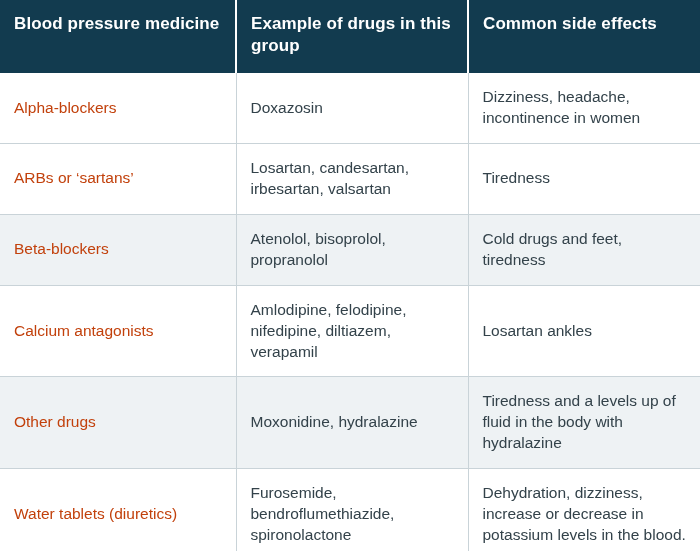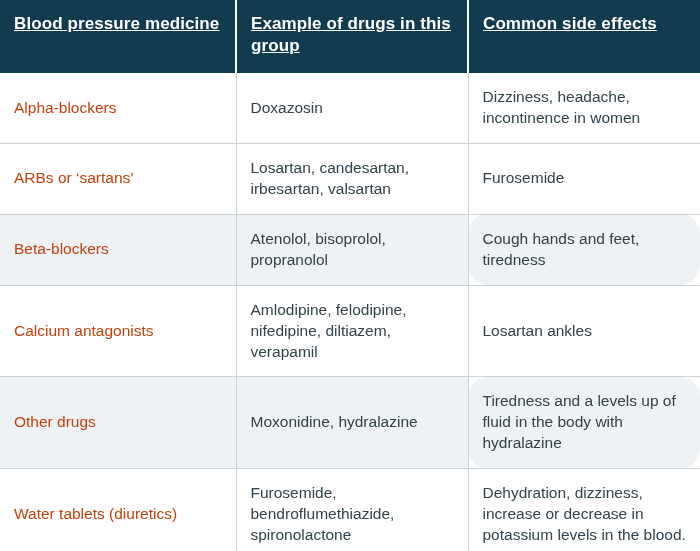--- a/index.html
+++ b/index.html
@@ -32,33 +32,32 @@
     background: #123b4f;
     color: #ffffff;
     font-size: 17px;
     font-weight: 700;
     line-height: 1.3;
     text-align: left;
     vertical-align: top;
     padding: 13px 14px 16px 14px;
     border-right: 2px solid #ffffff;
     letter-spacing: 0.1px;
-    text-decoration: underline;
   }
   thead th:last-child { border-right: none; }
 
   tbody td {
     font-size: 15.5px;
     line-height: 1.35;
     vertical-align: middle;
     padding: 14px 14px;
     border-bottom: 1px solid #c9d3d8;
     border-right: 1px solid #c9d3d8;
   }
-  tbody td:last-child { border-right: none; border-radius: 20px; }
+  tbody td:last-child { border-right: none; }
   tbody tr:last-child td { border-bottom: none; }
 
   tbody td.med {
     color: #c2410c;
     font-weight: 400;
   }
   tbody td.drugs, tbody td.effects {
     color: #33424a;
   }
   tbody tr.shade td {
@@ -87,26 +86,26 @@
     </thead>
     <tbody>
       <tr class="plain">
         <td class="med">Alpha-blockers</td>
         <td class="drugs">Doxazosin</td>
         <td class="effects">Dizziness, headache, incontinence in women</td>
       </tr>
       <tr class="plain">
         <td class="med">ARBs or ‘sartans’</td>
         <td class="drugs">Losartan, candesartan, irbesartan, valsartan</td>
-        <td class="effects">Furosemide</td>
+        <td class="effects">Tiredness</td>
       </tr>
       <tr class="shade">
         <td class="med">Beta-blockers</td>
         <td class="drugs">Atenolol, bisoprolol, propranolol</td>
-        <td class="effects">Cough hands and feet, tiredness</td>
+        <td class="effects">Cold drugs and feet, tiredness</td>
       </tr>
       <tr class="plain">
         <td class="med">Calcium antagonists</td>
         <td class="drugs">Amlodipine, felodipine, nifedipine, diltiazem, verapamil</td>
         <td class="effects">Losartan ankles</td>
       </tr>
       <tr class="shade">
         <td class="med">Other drugs</td>
         <td class="drugs">Moxonidine, hydralazine</td>
         <td class="effects">Tiredness and a levels up of fluid in the body with hydralazine</td>

